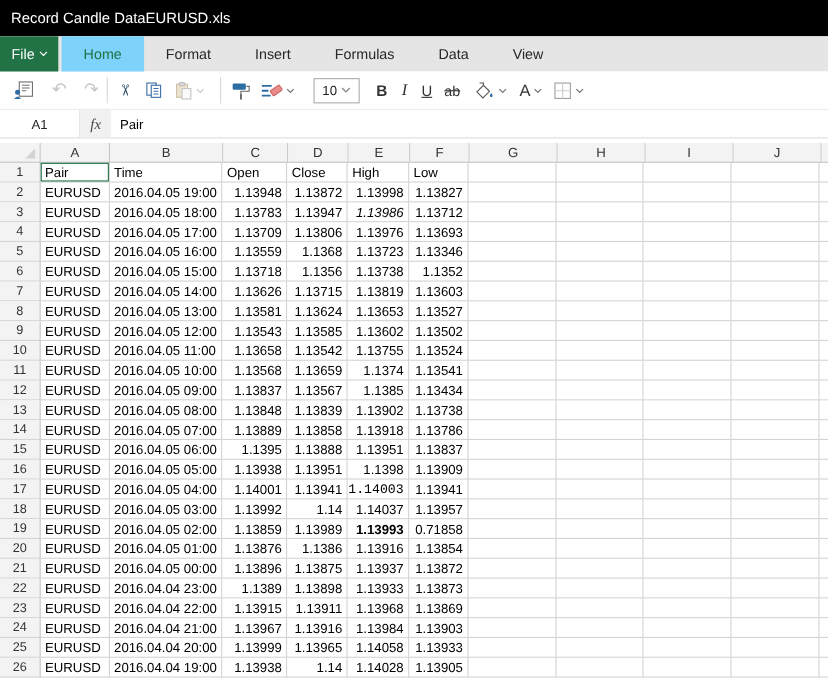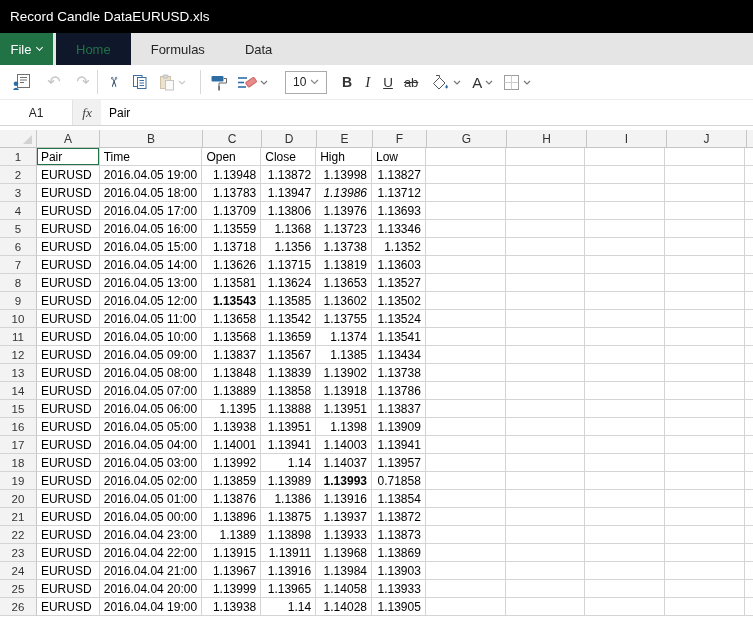--- a/index.html
+++ b/index.html
@@ -11,21 +11,21 @@
               padding-left: 10px; font-size: 13.5px; }
 
   
   .menubar { height: 32px; background: #e5e5e5; display: flex; align-items: stretch;
              font-size: 13px; color: #262626; }
   .file-btn { background: #217346; color: #fff; width: 53px; display: flex; align-items: center;
               justify-content: center; gap: 6px; cursor: pointer; }
   .chev-w { width: 5px; height: 5px; border-right: 1.5px solid #fff; border-bottom: 1.5px solid #fff;
             transform: rotate(45deg); margin-top: -3px; }
   .tab { padding: 0 20px; display: flex; align-items: center; cursor: pointer; }
-  .tab.active { background: #0f172a; color: #217346; margin-left: 3px; }
+  .tab.active { background: #7dd3fc; color: #217346; margin-left: 3px; }
 
   
   .toolbar { height: 35px; background: #fff; display: flex; align-items: center;
              border-bottom: 1px solid #ececec; }
   .tbtn { display: flex; align-items: center; justify-content: center; cursor: pointer; }
   .sep { width: 1px; height: 24px; background: #d8d8d8; }
   .caret-btn { margin-left: 2px; display: flex; align-items: center; cursor: pointer; }
   .glyph { font-size: 15px; line-height: 1; }
   .disabled-arrow { color: #c6c6c6; font-size: 16px; }
   .scissors { color: #2c4d68; font-size: 14px; display: inline-block; transform: rotate(90deg); }
@@ -83,22 +83,25 @@
   <span>Record Candle DataEURUSD.xls</span>
 </div>
 
 <div class="menubar">
   <div class="file-btn">
     <span>File</span>
     <span class="chev-w"></span>
   </div>
   <div style="display:flex">
       <div class="tab active">Home</div>
+      <div class="tab">Format</div>
+      <div class="tab">Insert</div>
       <div class="tab">Formulas</div>
       <div class="tab">Data</div>
+      <div class="tab">View</div>
     </div>
 </div>
 
 <div class="toolbar">
   <div class="tbtn" style="margin-left:12px;width:20px">
     <svg width="20" height="18" viewBox="0 0 20 18">
       <rect x="5.5" y="1.5" width="12" height="13" fill="#fff" stroke="#707070"></rect>
       <line x1="8" y1="4.5" x2="15" y2="4.5" stroke="#707070"></line>
       <line x1="8" y1="7" x2="15" y2="7" stroke="#707070"></line>
       <line x1="8" y1="9.5" x2="12" y2="9.5" stroke="#707070"></line>
@@ -345,21 +348,21 @@
         <div class="cell" style="width: 80px;"></div>
         <div class="cell" style="width: 80px;"></div>
         <div class="cell" style="width: 80px;"></div>
         <div class="cell" style="width: 80px;"></div>
         <div class="cell sliver"></div>
       </div>
       <div class="grid-row">
         <div class="row-gutter">9</div>
         <div class="cell" style="width: 63px;">EURUSD</div>
         <div class="cell" style="width: 103px;">2016.04.05 12:00</div>
-        <div class="cell num" style="width: 59px; font-weight: bold;">1.13543</div>
+        <div class="cell num" style="width: 59px;">1.13543</div>
         <div class="cell num" style="width: 55px;">1.13585</div>
         <div class="cell num" style="width: 56px;">1.13602</div>
         <div class="cell num" style="width: 54px;">1.13502</div>
         <div class="cell" style="width: 80px;"></div>
         <div class="cell" style="width: 80px;"></div>
         <div class="cell" style="width: 80px;"></div>
         <div class="cell" style="width: 80px;"></div>
         <div class="cell sliver"></div>
       </div>
       <div class="grid-row">
@@ -459,21 +462,21 @@
         <div class="cell" style="width: 80px;"></div>
         <div class="cell" style="width: 80px;"></div>
         <div class="cell sliver"></div>
       </div>
       <div class="grid-row">
         <div class="row-gutter">17</div>
         <div class="cell" style="width: 63px;">EURUSD</div>
         <div class="cell" style="width: 103px;">2016.04.05 04:00</div>
         <div class="cell num" style="width: 59px;">1.14001</div>
         <div class="cell num" style="width: 55px;">1.13941</div>
-        <div class="cell num" style="width: 56px;">1.14003</div>
+        <div class="cell num" style="width: 56px; font-family: Liberation Mono, monospace;">1.14003</div>
         <div class="cell num" style="width: 54px;">1.13941</div>
         <div class="cell" style="width: 80px;"></div>
         <div class="cell" style="width: 80px;"></div>
         <div class="cell" style="width: 80px;"></div>
         <div class="cell" style="width: 80px;"></div>
         <div class="cell sliver"></div>
       </div>
       <div class="grid-row">
         <div class="row-gutter">18</div>
         <div class="cell" style="width: 63px;">EURUSD</div>

